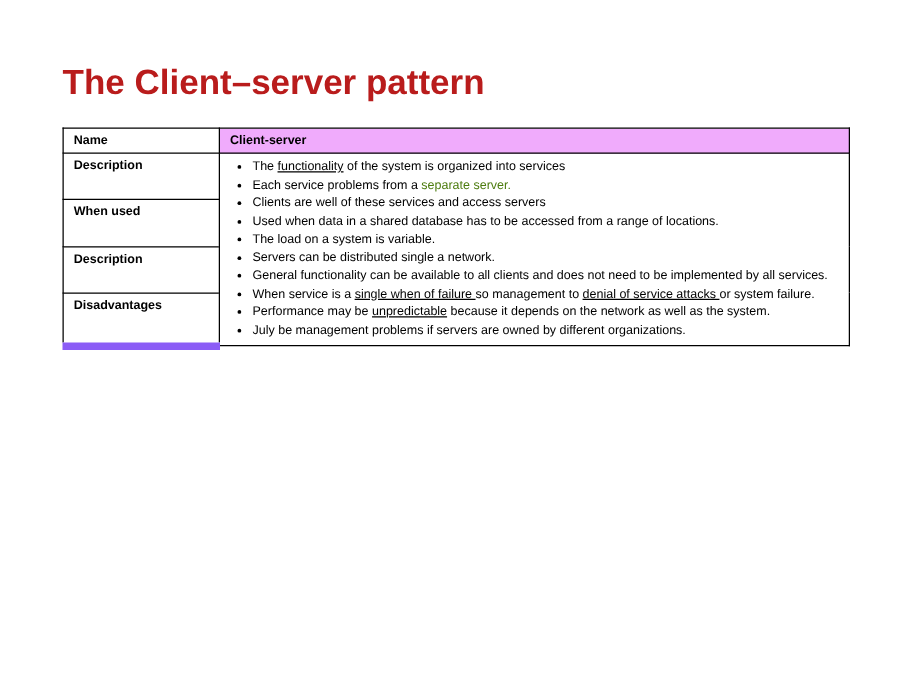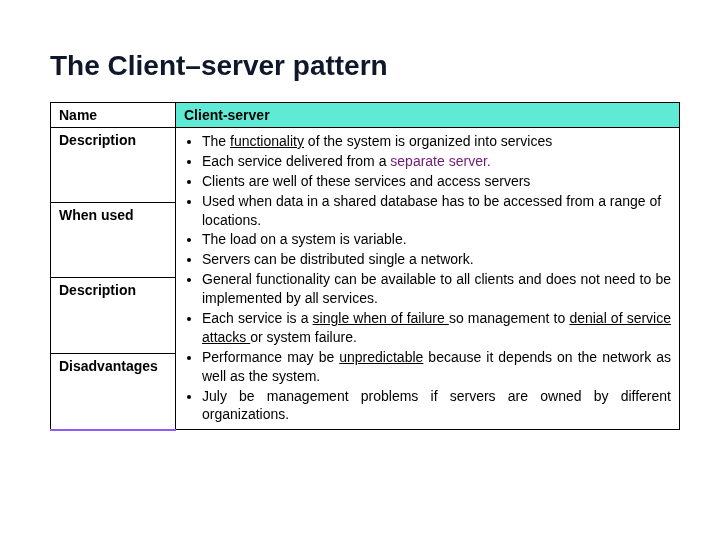--- a/index.html
+++ b/index.html
@@ -5,94 +5,94 @@
   * { box-sizing: border-box; }
   body {
     margin: 0;
     width: 720px;
     height: 540px;
     background: #fff;
     font-family: Arial, Helvetica, sans-serif;
     padding: 50px 40px 0 50px;
   }
   h1 {
-    color: #0f172a;
+    color: #b91c1c;
     font-size: 28px;
     font-weight: bold;
     margin: 0 0 20px 0;
   }
   table {
     border-collapse: collapse;
     width: 100%;
-    font-size: 14px;
+    font-size: 10px;
   }
   td {
     border: 1px solid #000;
     padding: 4px 8px;
     vertical-align: top;
   }
   td.label {
     font-weight: bold;
     width: 125px;
     background: #fff;
   }
   td.header-cell {
-    background: #5eead4;
+    background: #f0abfc;
     font-weight: bold;
   }
   td.content {
     background: #fff;
   }
   ul {
     margin: 0;
     padding-left: 18px;
     list-style-type: disc;
   }
   li {
     margin: 0 0 1px 0;
     line-height: 1.35;
   }
   li.justify {
     text-align: justify;
   }
   .b { font-weight: normal; }
   .u { text-decoration: underline; }
-  .r { color: #701a75; }
+  .r { color: #4d7c0f; }
 </style>
 </head>
 <body>
 
 <h1>The Client–server pattern</h1>
 
 <table>
   <tbody>
       <tr>
     <td class="label">Name</td>
     <td class="header-cell">Client-server</td>
   </tr>
   <tr>
     <td class="label">Description</td>
     <td class="content" rowspan="4" style="border-bottom:1px solid #000;">
       <ul>
         <li><span>The </span><span class="b u">functionality</span><span> of the system is organized into </span><span class="b">services</span></li>
-        <li><span>Each service delivered from a </span><span class="b r">separate server.</span></li>
+        <li><span>Each service problems from a </span><span class="b r">separate server.</span></li>
         <li><span class="b">Clients</span><span> are </span><span class="b">well of these services</span><span> and access servers</span></li>
         <li><span>Used when </span><span class="b">data in a shared database</span><span> has to be accessed from a range of locations.</span></li>
         <li>The load on a system is variable.</li>
         <li>Servers can be distributed single a network.</li>
         <li class="justify">General functionality can be available to all clients and does not need to be implemented by all services.</li>
-        <li class="justify"><span class="b">Each service</span><span> is a </span><span class="b u">single when of failure </span><span>so management to </span><span class="b u">denial of service attacks </span><span>or system failure.</span></li>
+        <li class="justify"><span class="b">When service</span><span> is a </span><span class="b u">single when of failure </span><span>so management to </span><span class="b u">denial of service attacks </span><span>or system failure.</span></li>
         <li class="justify"><span>Performance may be </span><span class="b u">unpredictable</span><span> because it depends on the network as well as the system.</span></li>
         <li class="justify">July be management problems if servers are owned by different organizations.</li>
       </ul>
     </td>
   </tr>
   <tr>
         <td class="label">When used</td>
       </tr>
   <tr>
         <td class="label">Description</td>
       </tr>
   <tr>
-        <td class="label" style="border-bottom:2px solid #8b5cf6;">Disadvantages</td>
+        <td class="label" style="border-bottom:6px solid #8b5cf6;">Disadvantages</td>
       </tr>
 </tbody>
   </table>
 
 </body></html>

